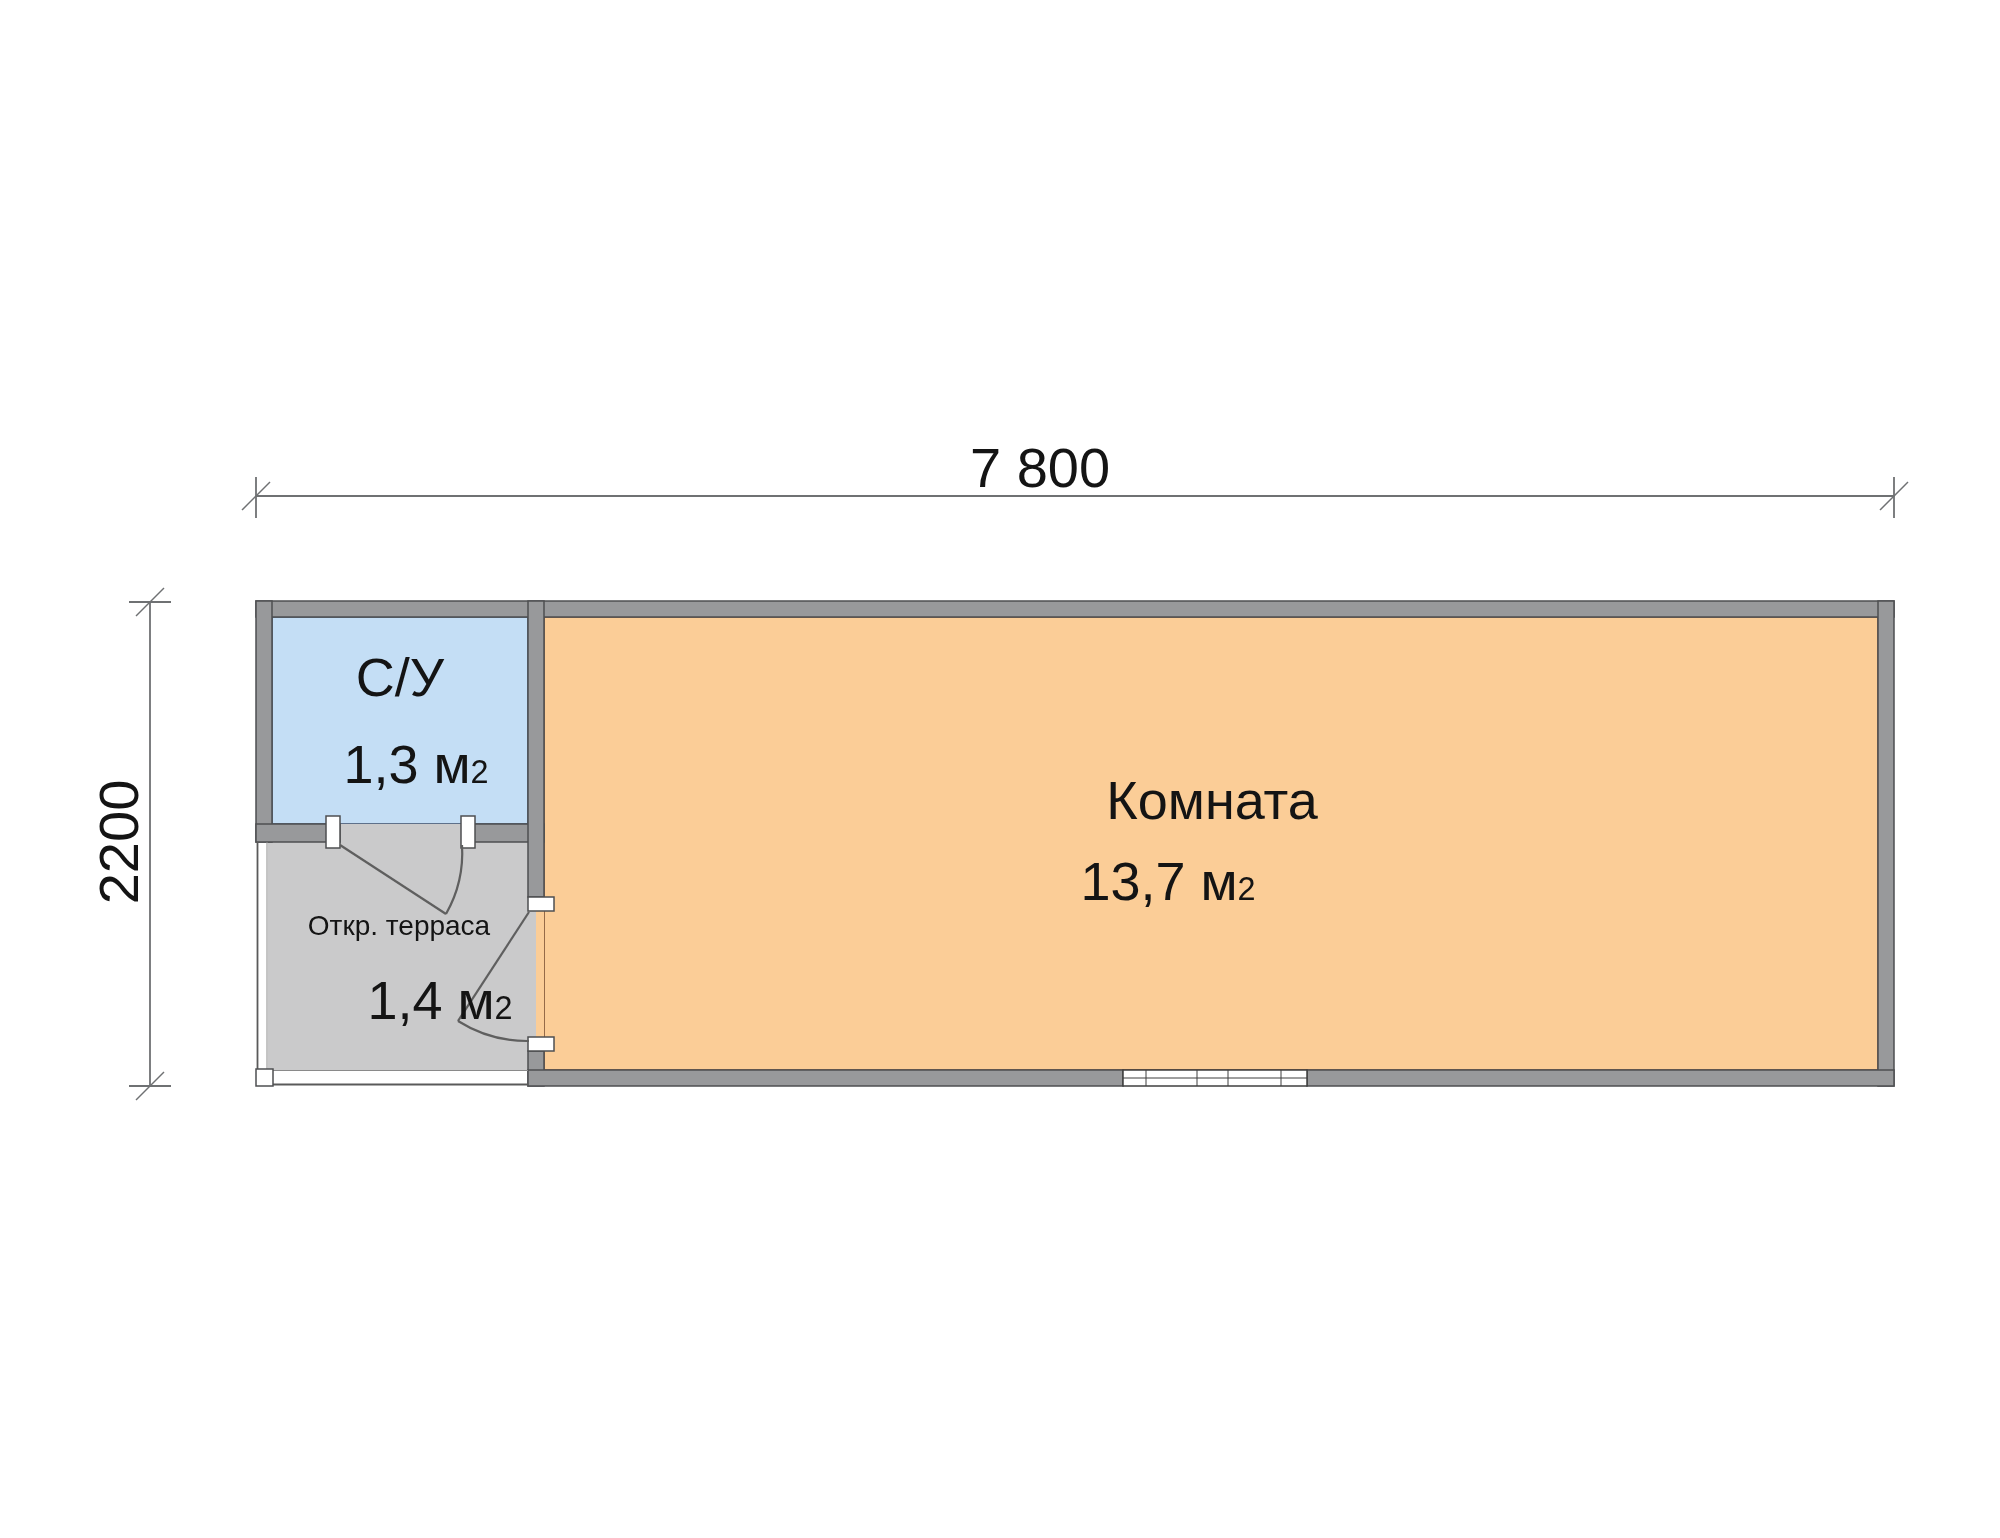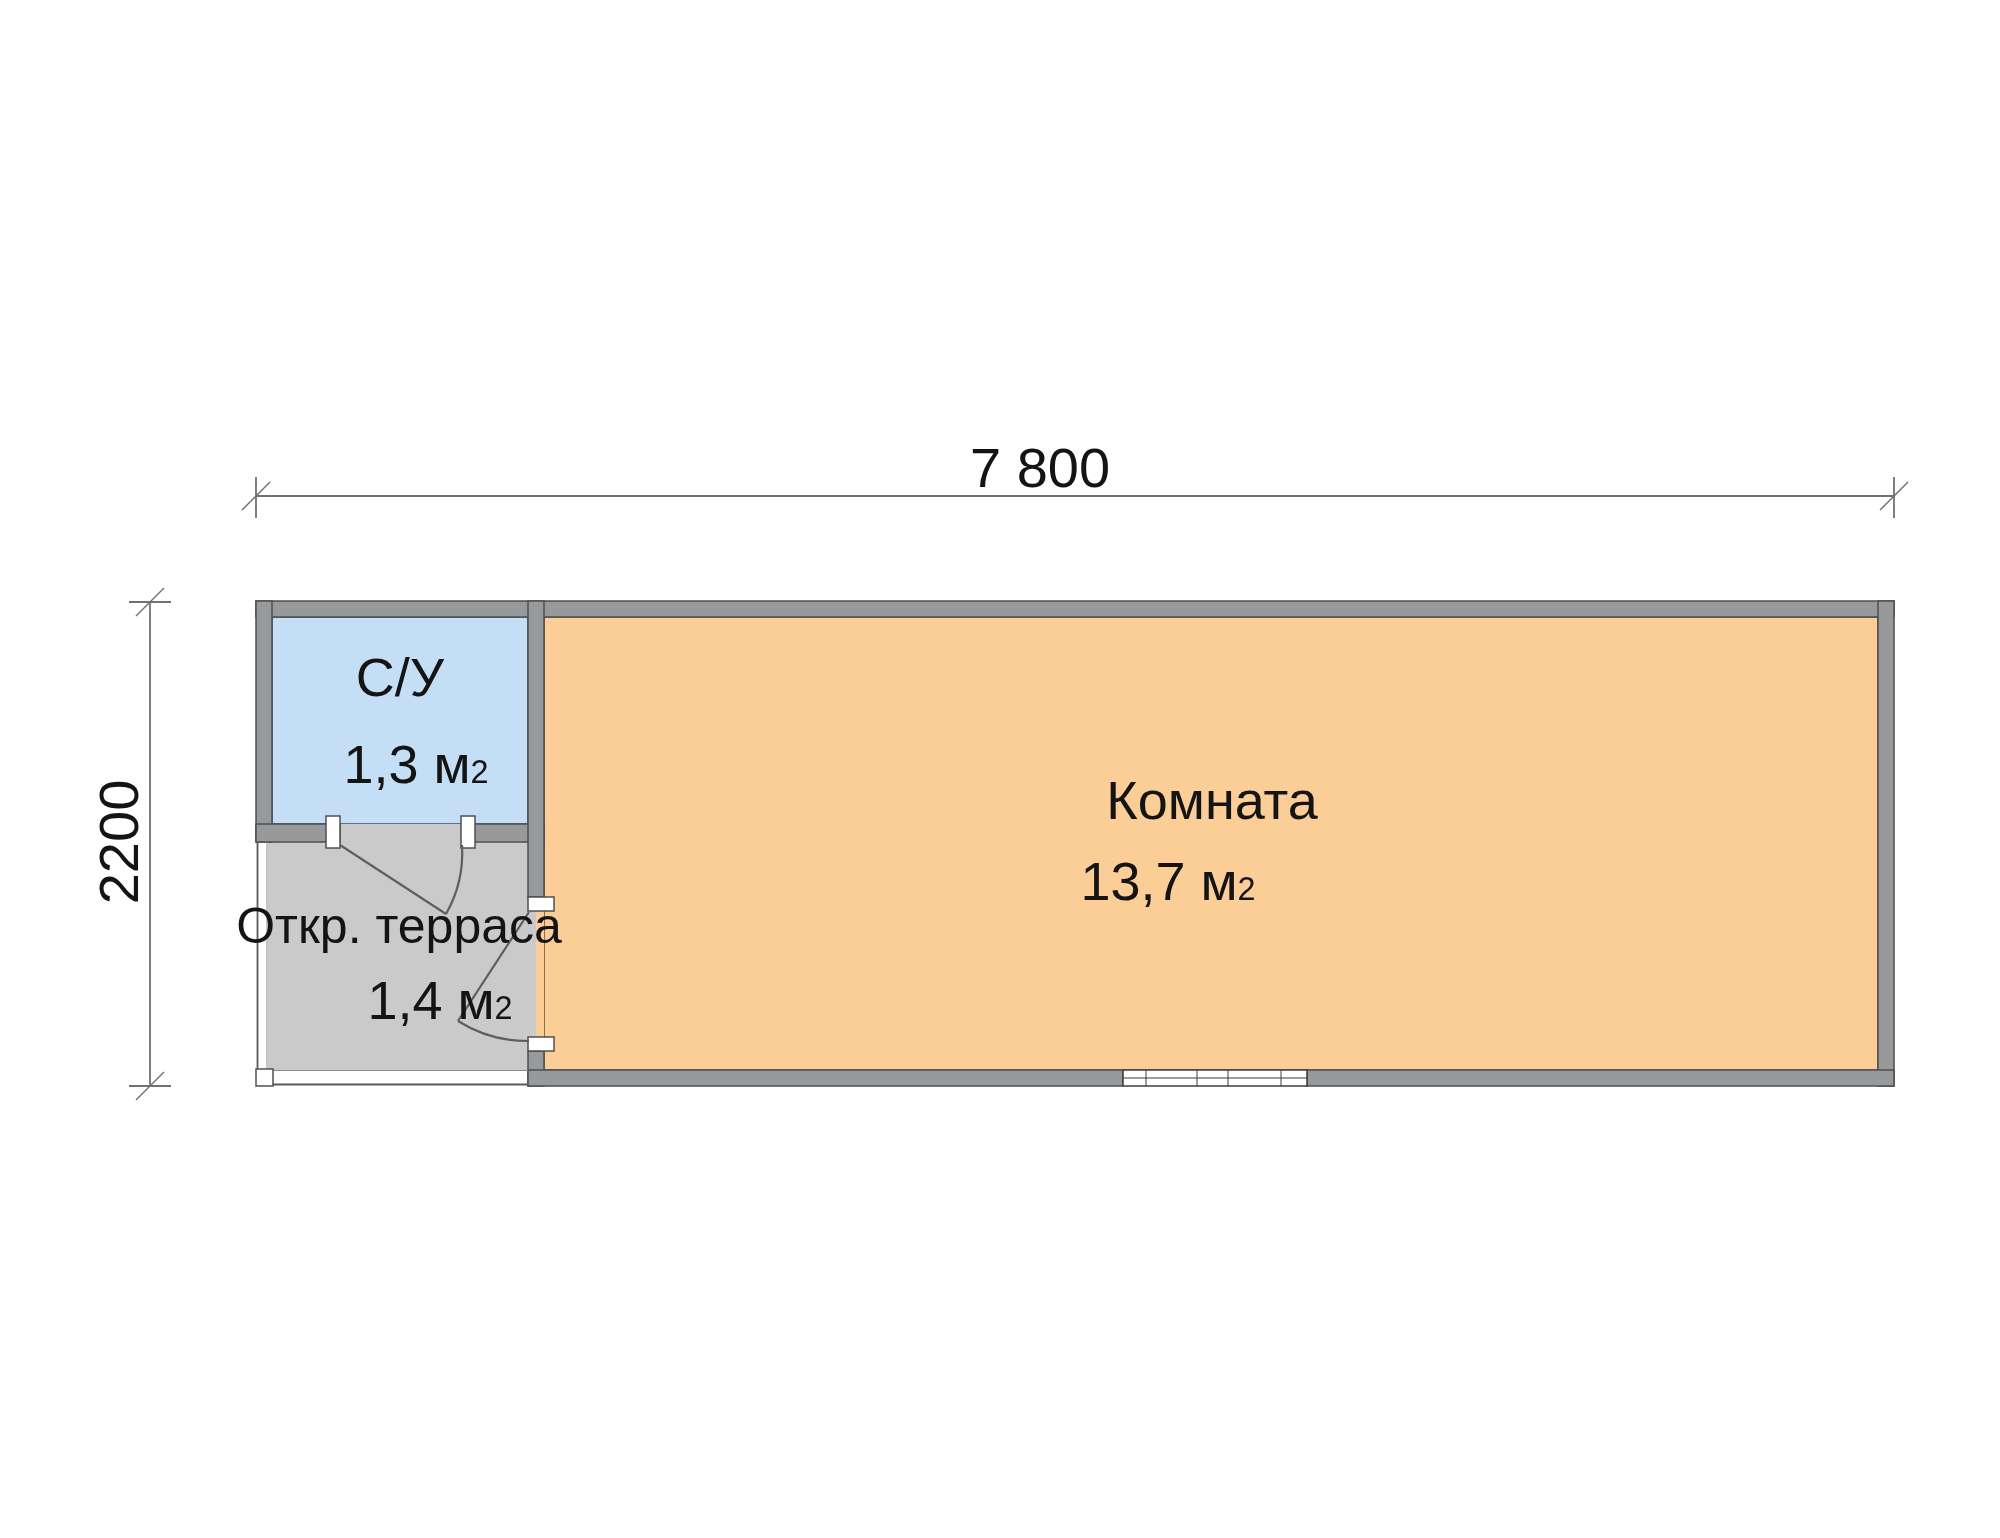--- a/index.html
+++ b/index.html
@@ -14,21 +14,21 @@
   .t{
     position:absolute;
     transform:translate(-50%,-50%);
     color:#141414;
     white-space:nowrap;
     line-height:1;
   }
   .t.rot{transform:translate(-50%,-50%) rotate(-90deg);}
   .dim-label{font-size:56px;}
   .room-label{font-size:54px;}
-  .terrace-label{font-size:50px;}
+  .terrace-label{font-size:28px;}
   .t sup{font-size:60%;vertical-align:38%;line-height:0;}
   
   .walls{stroke:#4E4F51;stroke-width:1.5;}
   .fill-outline-blue{stroke:#5E708A;stroke-width:2;}
   .fill-outline-orange{stroke:#74492F;stroke-width:1.5;}
   .jamb{fill:#ffffff;stroke:#4E4F51;stroke-width:1.5;}
   .door{fill:none;stroke:#5F5F5F;stroke-width:2.2;}
   .dims{stroke:#6F7173;stroke-width:1.8;fill:none;}
   .dims .slash{stroke-width:1.5;}
   .openedge-strong{stroke:#5A5A5A;stroke-width:1.8;}

